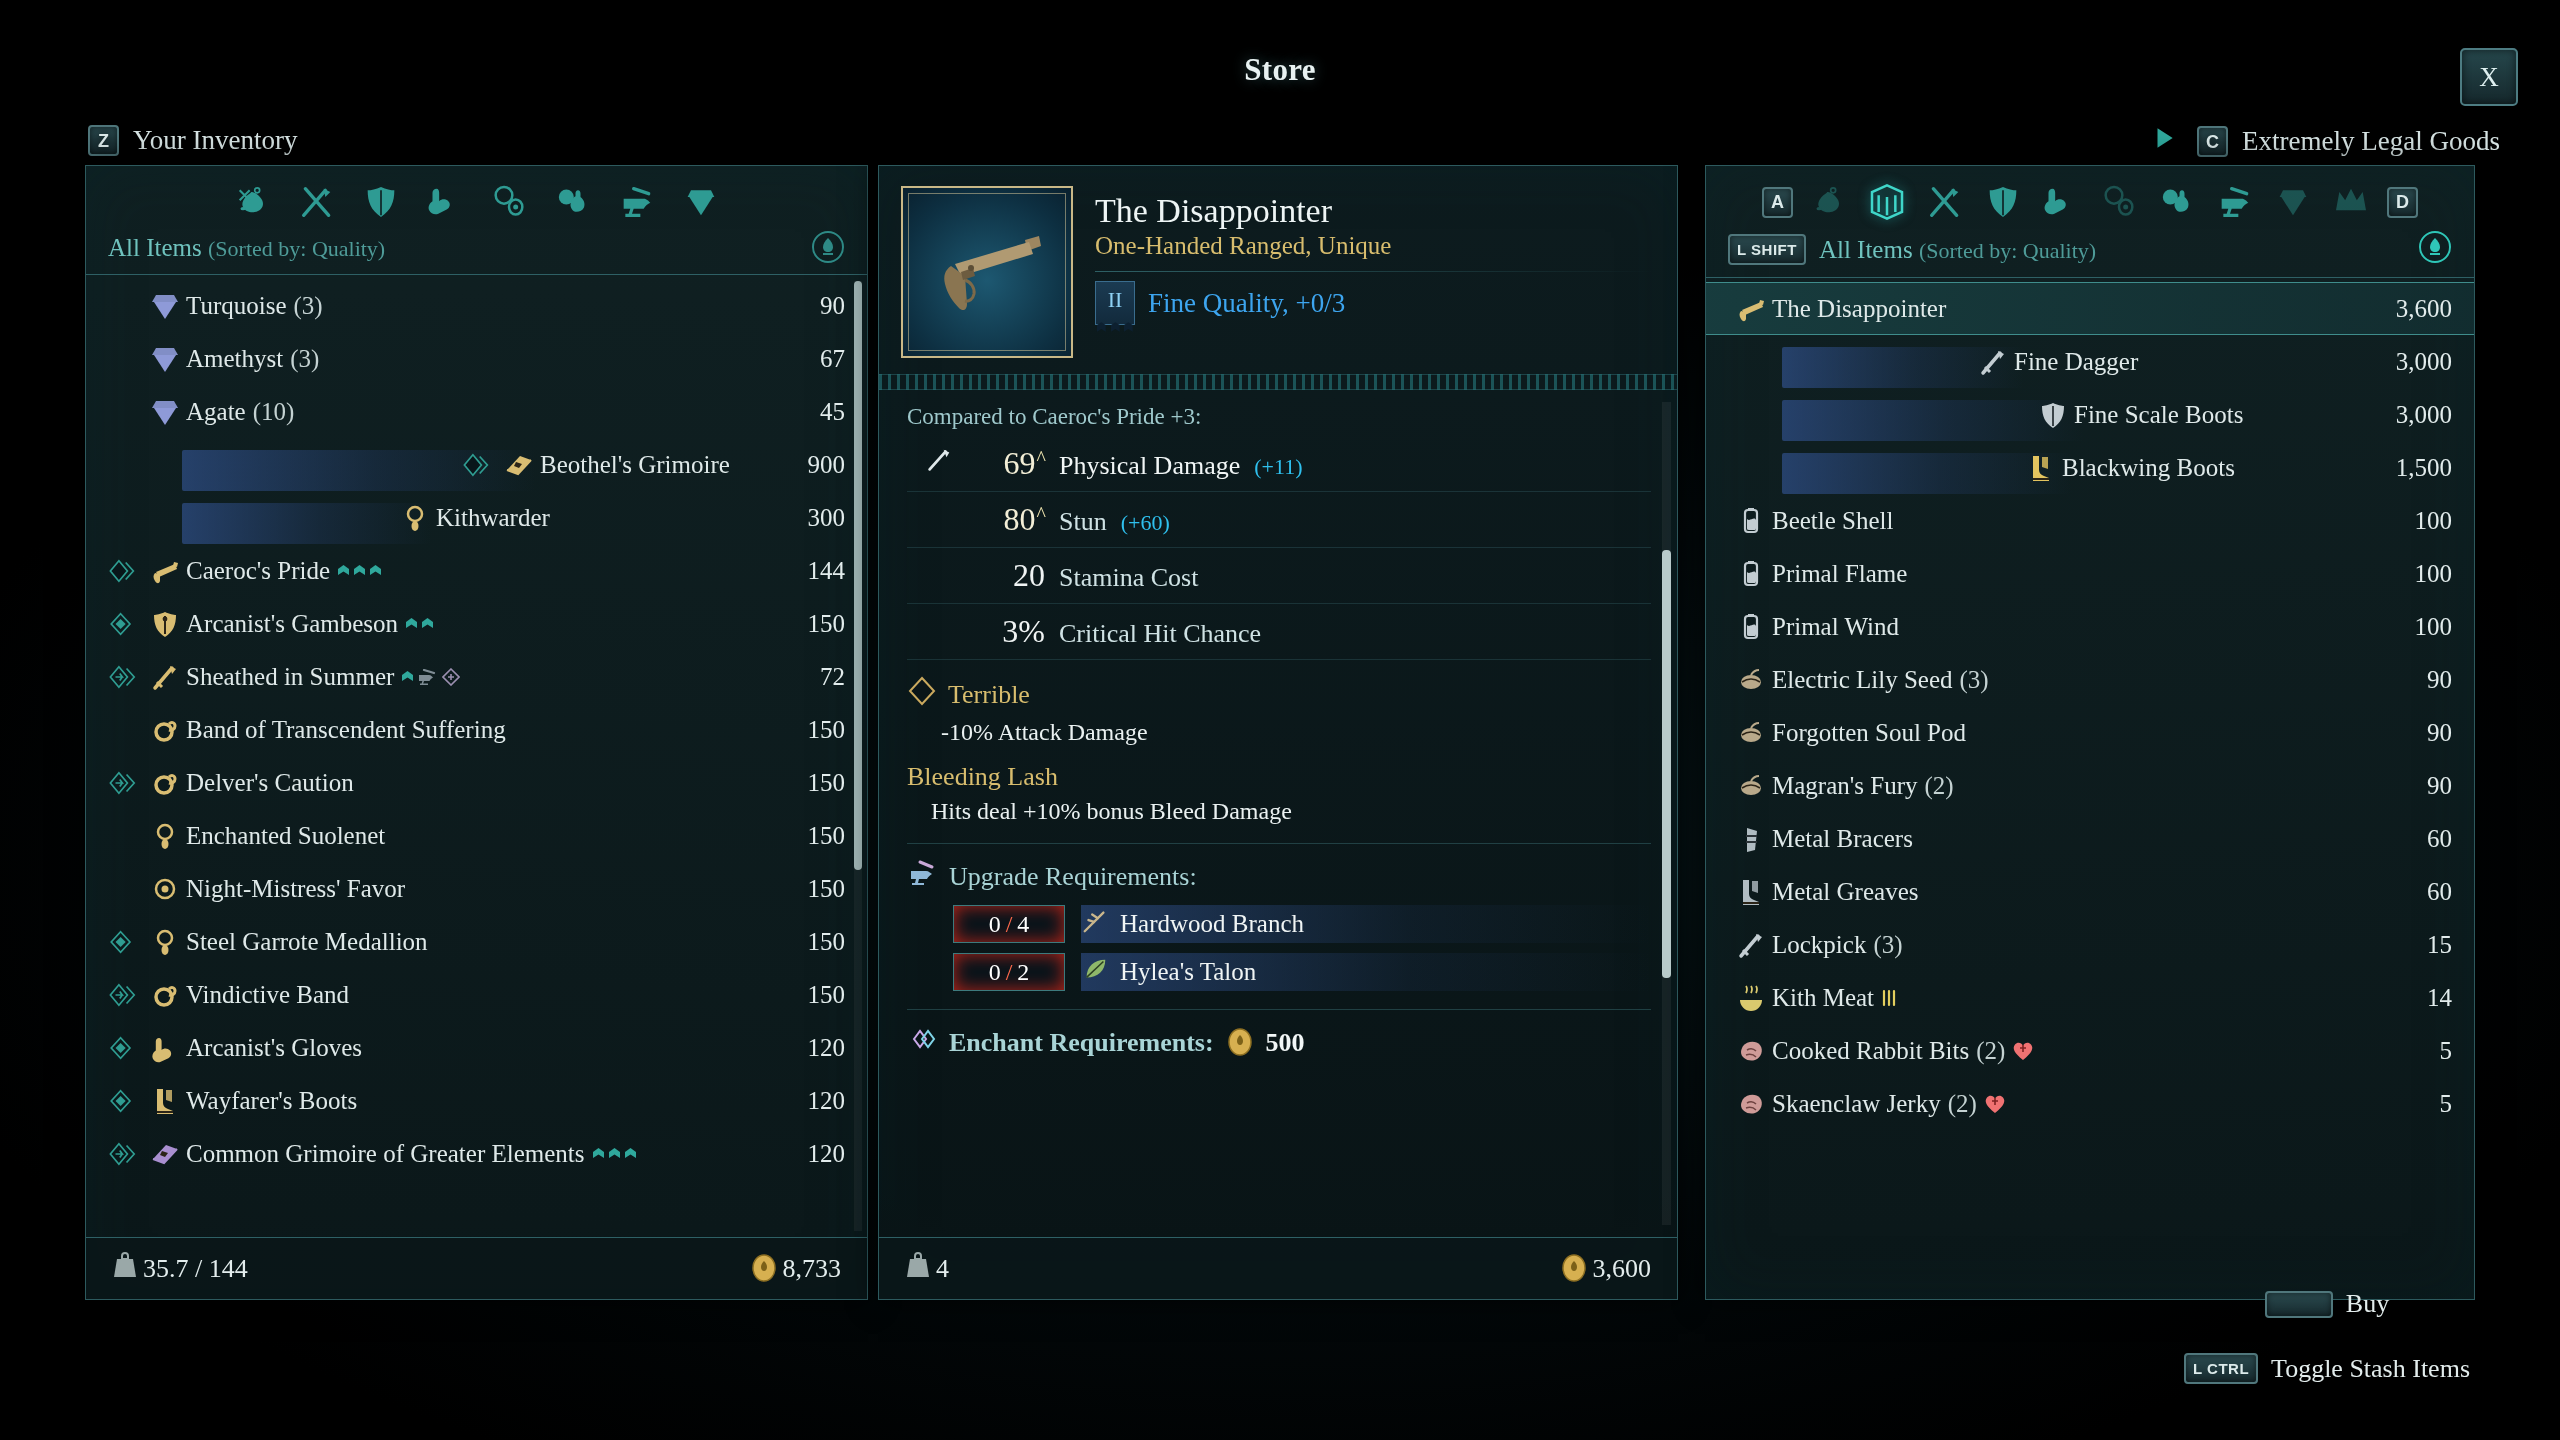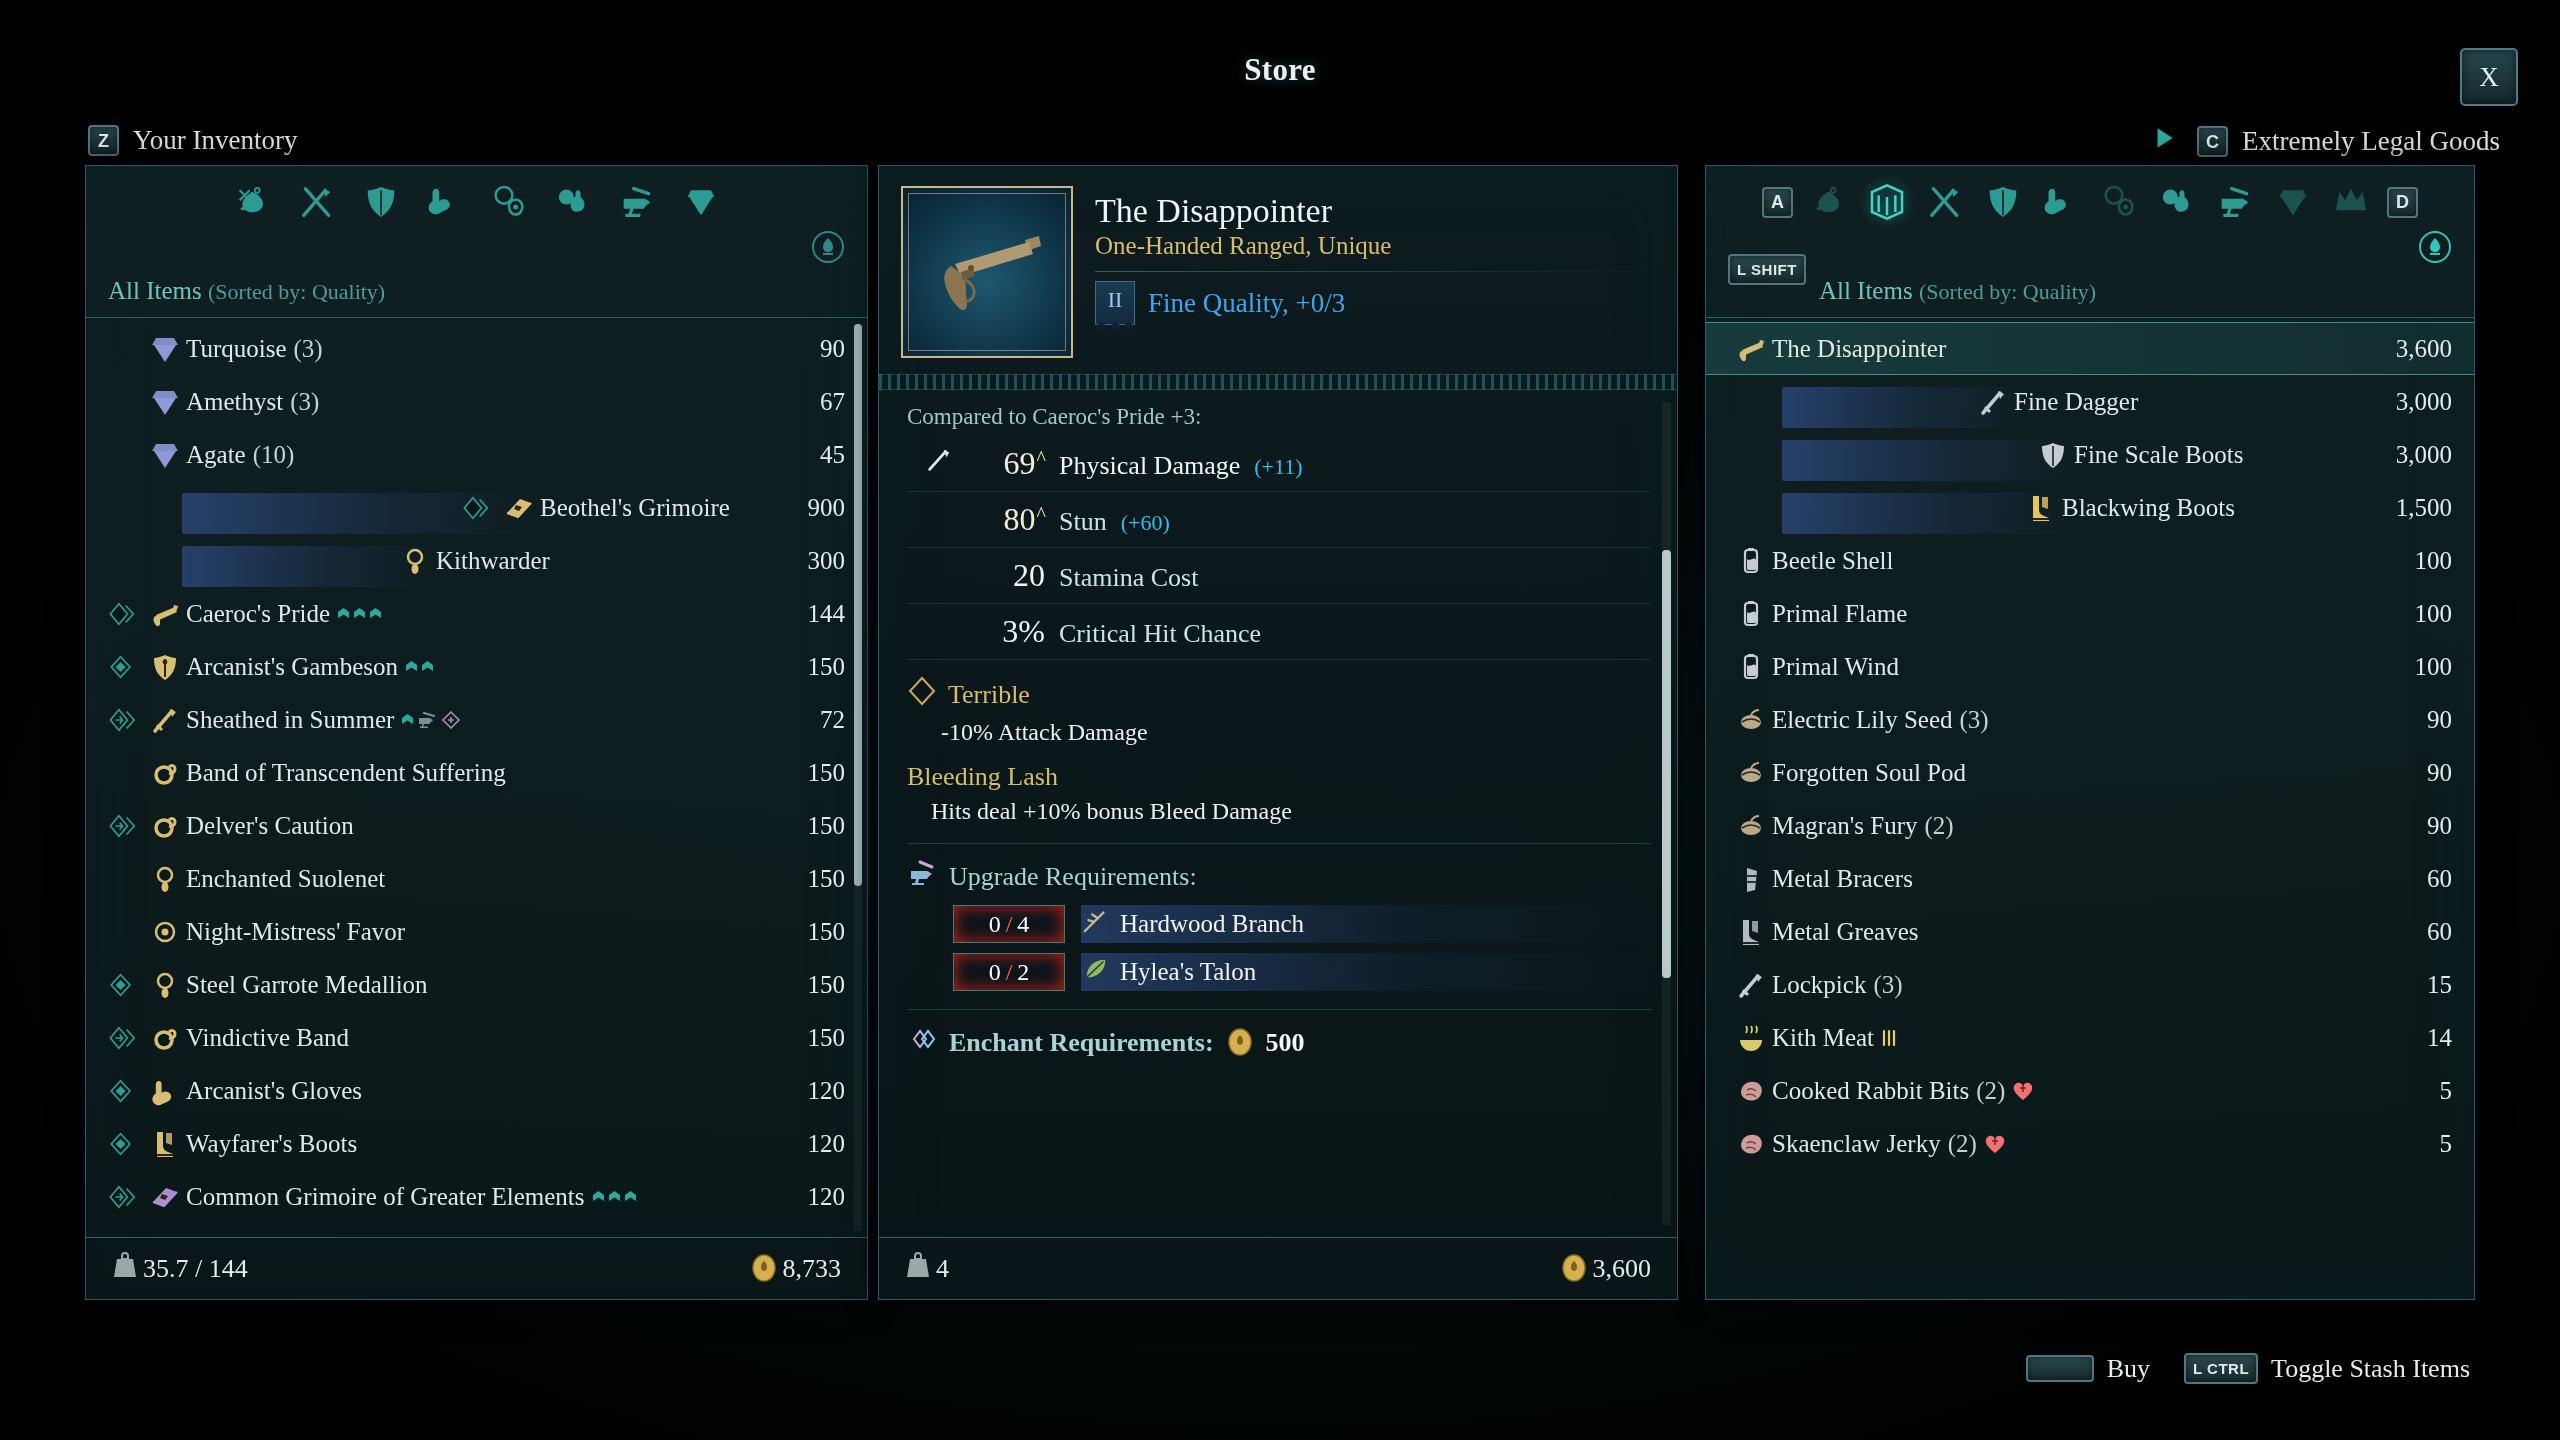--- a/index.html
+++ b/index.html
@@ -78,21 +78,21 @@
   .cat-icon svg { width: 40px; height: 40px; }
   .cat-icon.active svg { filter: drop-shadow(0 0 6px rgba(40,200,200,.6)); }
   .cat-icon.dim svg { opacity: .42; }
 
   .filter-row {
     display: flex; align-items: center; gap: 13px;
     padding: 4px 22px 12px 22px;
     border-bottom: 1px solid #2e6065;
     position: relative;
   }
-  .filter-label { font-size: 25px; color: #6fc3be; margin-top: 43px; }
+  .filter-label { font-size: 25px; color: #6fc3be; }
   .filter-label .sorted { font-size: 22px; color: #4e9b98; }
   .emblem {
     position: absolute; right: 22px; top: 0px;
     width: 34px; height: 34px;
   }
   .emblem svg { width: 34px; height: 34px; }
 
   
   .item-list { flex: 1; overflow: hidden; position: relative; padding-top: 4px; }
   .item-row {
@@ -223,21 +223,21 @@
     background: linear-gradient(180deg, rgba(9,20,22,0), rgba(9,20,22,.98));
     pointer-events: none;
   }
   .detail-scroll { position:absolute; right: 6px; top: 12px; bottom: 12px; width: 9px; background: rgba(255,255,255,.06); }
   .detail-thumb { position:absolute; left:0; width:9px; background:#b9cbcb; border-radius:4px; }
 
   
   .hints {
     position: absolute; right: 90px; bottom: 56px;
     display: flex; align-items: center; gap: 34px;
-    font-size: 26px; color: #e2ecec;
+    font-size: 26px; color: #e2ecec; flex-direction: column;
   }
   .hint { display: flex; align-items: center; gap: 13px; }
 </style>
 </head>
 <body>
 
 <div id="root">
 
   <div class="store-title">Store</div>
   <div class="close-btn">X</div>

